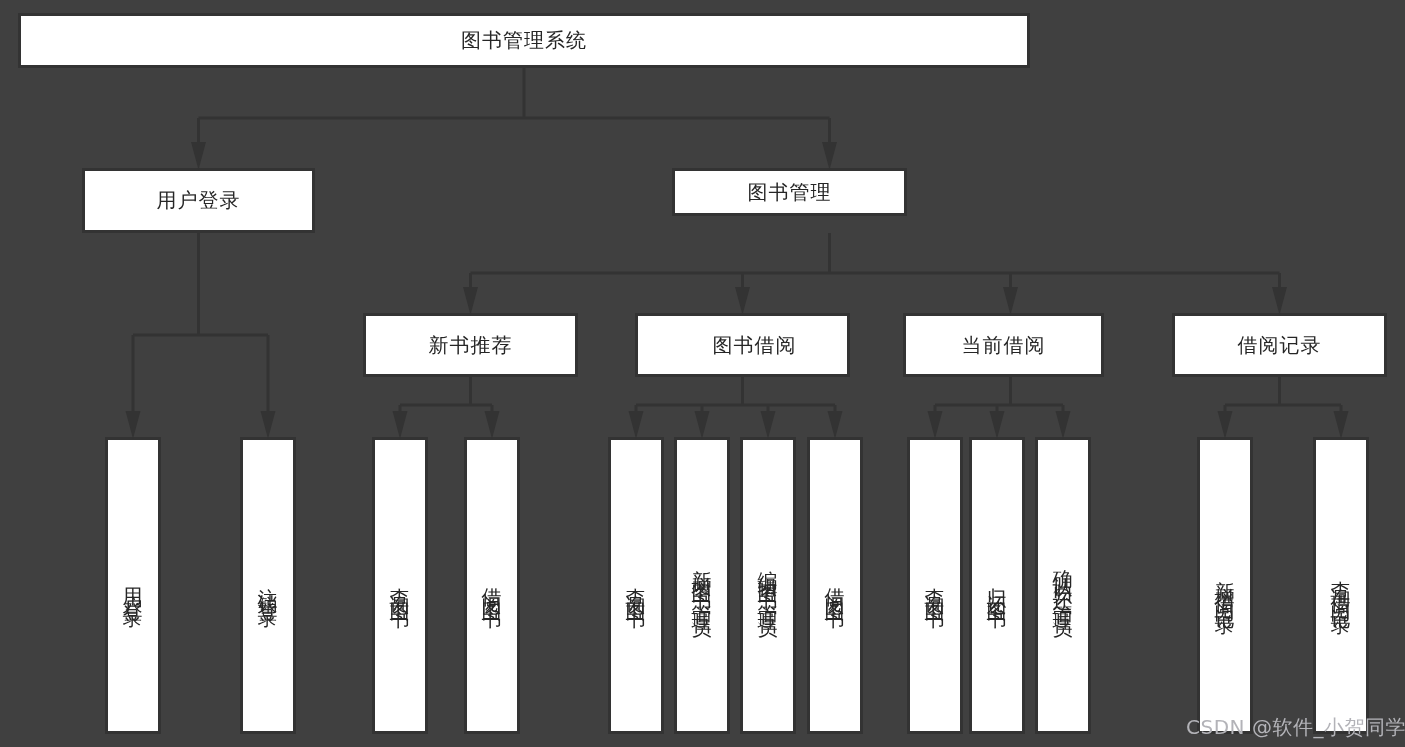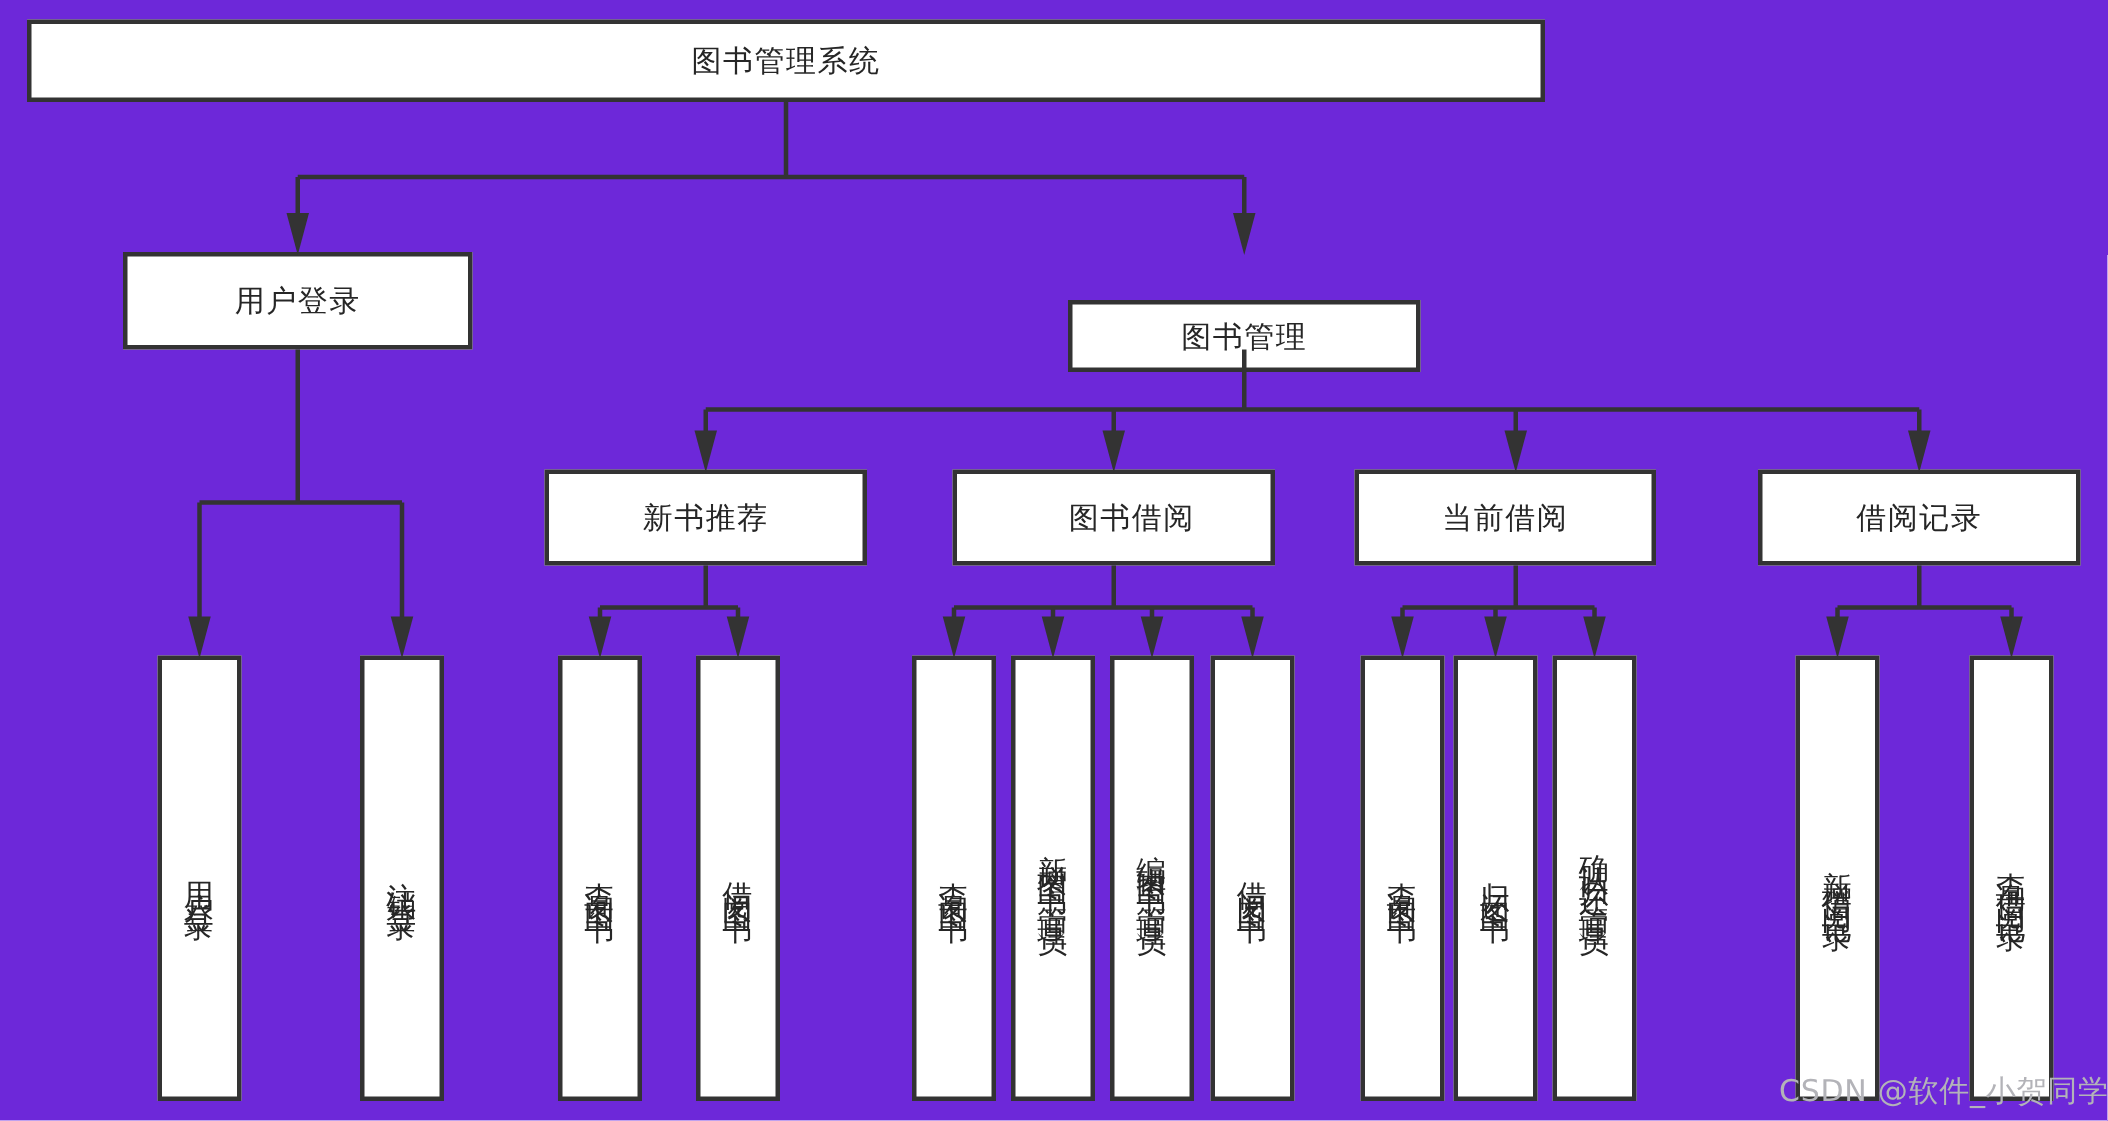--- a/index.html
+++ b/index.html
@@ -5,21 +5,21 @@
   html, body {
     margin: 0;
     padding: 0;
     background: #ffffff;
     font-family: "DejaVu Sans", "Liberation Sans", sans-serif;
   }
   #canvas {
     position: relative;
     width: 1405px;
     height: 747px;
-    background: #6d28d9;
+    background: #404040;
     overflow: hidden;
   }
   .node {
     position: absolute;
     box-sizing: border-box;
     background: #ffffff;
     border: 3px solid #333333;
     display: flex;
     align-items: center;
     justify-content: center;
@@ -77,21 +77,21 @@
 
 <div id="canvas">
 
   <div class="node h-text" style="left:18px; top:13px; width:1012px; height:55px;">
     <span>图书管理系统</span>
   </div>
 
   <div class="node h-text" style="left:82px; top:168px; width:233px; height:65px;">
     <span>用户登录</span>
   </div>
-  <div class="node h-text" style="left:712px; top:168px; width:235px; height:48px;margin-top:32px;">
+  <div class="node h-text" style="left:672px; top:168px; width:235px; height:48px;">
     <span>图书管理</span>
   </div>
 
   <div class="node h-text" style="left:363px; top:313px; width:215px; height:64px;align-items:center;">
     <span>新书推荐</span>
   </div>
   <div class="node h-text" style="left:635px; top:313px; width:215px; height:64px;padding-left:24px;">
     <span>图书借阅</span>
   </div>
   <div class="node h-text" style="left:903px; top:313px; width:201px; height:64px;">

